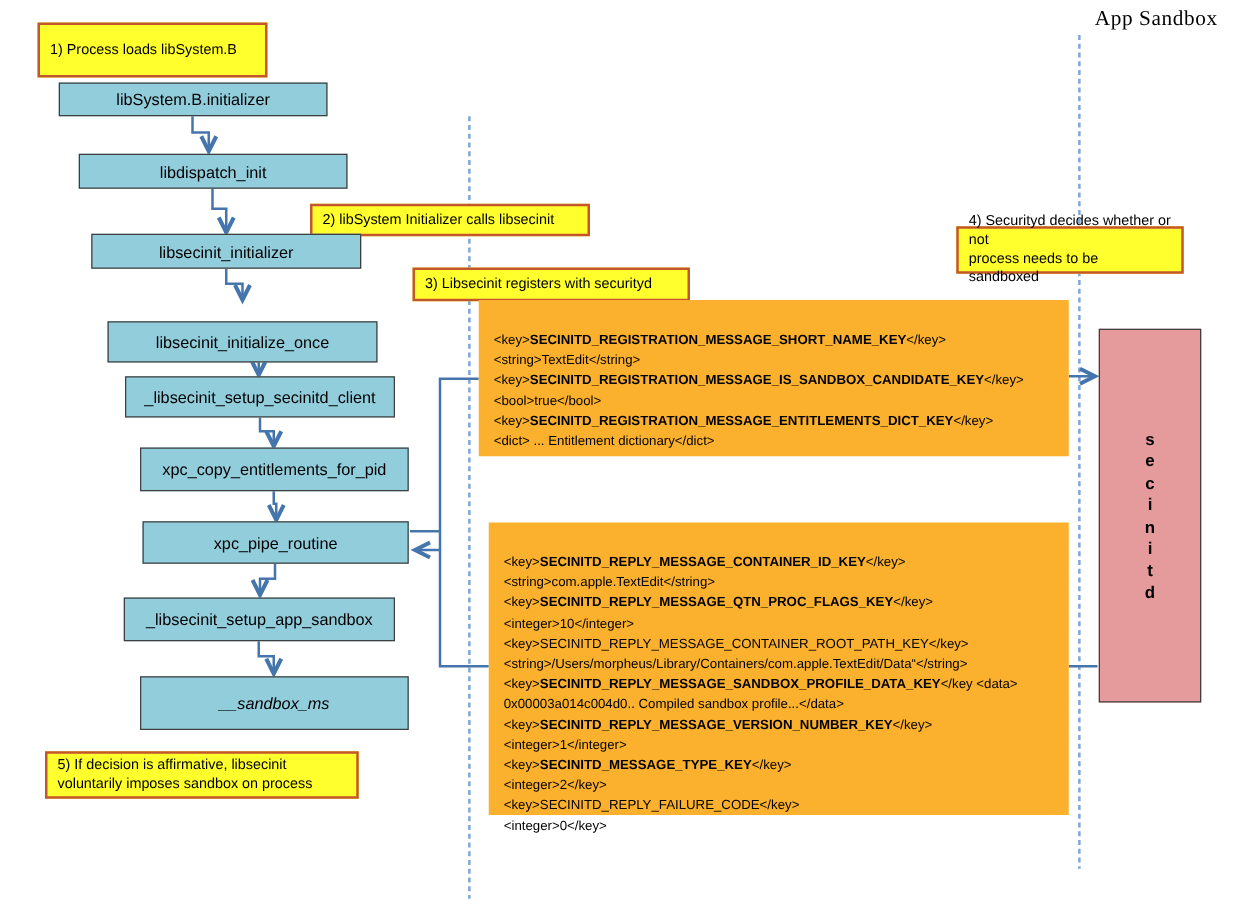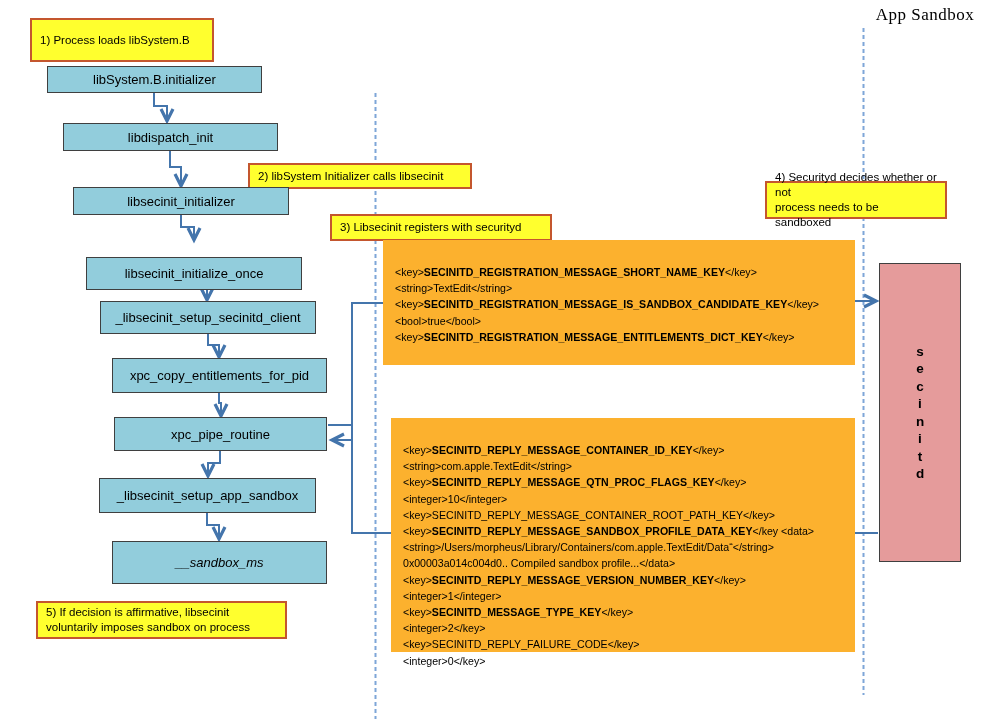--- a/index.html
+++ b/index.html
@@ -92,29 +92,30 @@
 <div class="abs node" style="left:114px;top:417px;width:213px;height:34px;">xpc_pipe_routine</div>
 <div class="abs node" style="left:99px;top:478px;width:217px;height:35px;">_libsecinit_setup_app_sandbox</div>
 <div class="abs node" style="left:112px;top:541px;width:215px;height:43px;font-style:italic;">__sandbox_ms</div>
 
 <div class="abs msg" style="left:383px;top:240px;width:472px;height:125px;">
     <div><span>&lt;key&gt;</span><span class="b">SECINITD_REGISTRATION_MESSAGE_SHORT_NAME_KEY</span><span>&lt;/key&gt;</span></div>
     <div><span> &lt;string&gt;TextEdit&lt;/string&gt;</span></div>
     <div><span>&lt;key&gt;</span><span class="b">SECINITD_REGISTRATION_MESSAGE_IS_SANDBOX_CANDIDATE_KEY</span><span>&lt;/key&gt;</span></div>
     <div><span>&lt;bool&gt;true&lt;/bool&gt;</span></div>
     <div><span>&lt;key&gt;</span><span class="b">SECINITD_REGISTRATION_MESSAGE_ENTITLEMENTS_DICT_KEY</span><span>&lt;/key&gt;</span></div>
+    <div><span>&lt;dict&gt; ... Entitlement dictionary&lt;/dict&gt;</span></div>
   </div>
 <div class="abs msg" style="left:391px;top:418px;width:464px;height:234px;">
     <div><span>&lt;key&gt;</span><span class="b">SECINITD_REPLY_MESSAGE_CONTAINER_ID_KEY</span><span>&lt;/key&gt;</span></div>
     <div><span>&lt;string&gt;com.apple.TextEdit&lt;/string&gt;</span></div>
     <div><span>&lt;key&gt;</span><span class="b">SECINITD_REPLY_MESSAGE_QTN_PROC_FLAGS_KEY</span><span>&lt;/key&gt;</span></div>
     <div><span>&lt;integer&gt;10&lt;/integer&gt;</span></div>
     <div><span>&lt;key&gt;SECINITD_REPLY_MESSAGE_CONTAINER_ROOT_PATH_KEY&lt;/key&gt;</span></div>
+    <div><span>&lt;string&gt;/Users/morpheus/Library/Containers/com.apple.TextEdit/Data“&lt;/string&gt;</span></div>
     <div><span>&lt;key&gt;</span><span class="b">SECINITD_REPLY_MESSAGE_SANDBOX_PROFILE_DATA_KEY</span><span>&lt;/key &lt;data&gt;</span></div>
-    <div><span>&lt;string&gt;/Users/morpheus/Library/Containers/com.apple.TextEdit/Data“&lt;/string&gt;</span></div>
     <div><span>0x00003a014c004d0.. Compiled sandbox profile...&lt;/data&gt;</span></div>
     <div><span>&lt;key&gt;</span><span class="b">SECINITD_REPLY_MESSAGE_VERSION_NUMBER_KEY</span><span>&lt;/key&gt;</span></div>
     <div><span>&lt;integer&gt;1&lt;/integer&gt;</span></div>
     <div><span>&lt;key&gt;</span><span class="b">SECINITD_MESSAGE_TYPE_KEY</span><span>&lt;/key&gt;</span></div>
     <div><span>&lt;integer&gt;2&lt;/key&gt;</span></div>
     <div><span>&lt;key&gt;SECINITD_REPLY_FAILURE_CODE&lt;/key&gt;</span></div>
     <div><span>&lt;integer&gt;0&lt;/key&gt;</span></div>
   </div>
 
 <div class="abs daemon" style="left:879px;top:263px;width:82px;height:299px;">s

